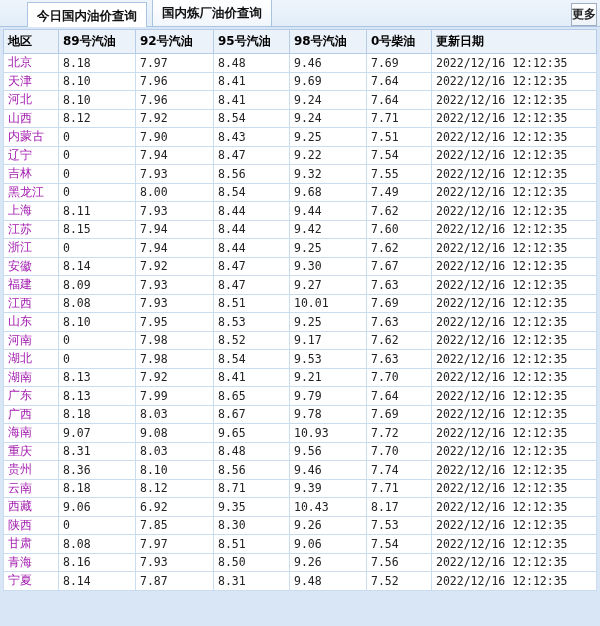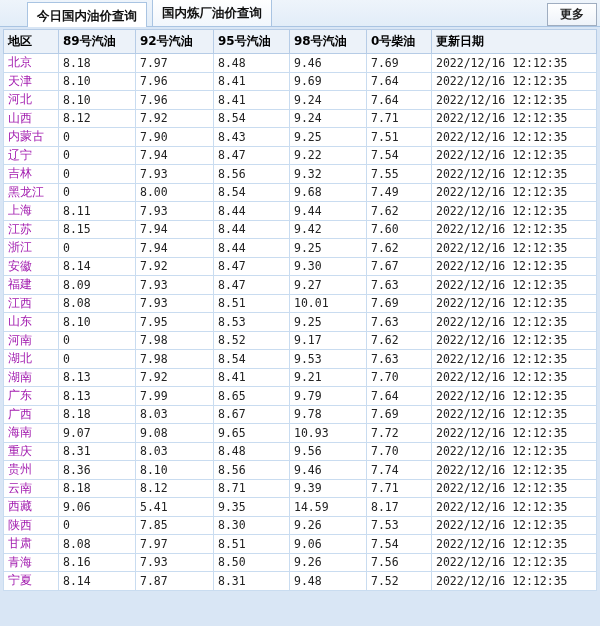--- a/index.html
+++ b/index.html
@@ -31,21 +31,21 @@
   .tab.active{
     background:#ffffff;
     margin-bottom:-1px;
     padding-bottom:2px;
   }
   .more-btn{
     position:absolute;top:3px;right:3px;
     border:1px solid #9fadc0;
     background:linear-gradient(#ffffff,#eef3f9);
     font-size:12px;font-weight:bold;color:#222;
-    padding:2px 12px;
+    padding:2px 0;
     cursor:pointer;
   }
   
   .table-wrap{margin:2px 18px 0 3px;}
   table{
     border-collapse:collapse;
     table-layout:fixed;
     width:594px;
     background:#ffffff;
     border:1px solid #a9c4e2;
@@ -321,23 +321,23 @@
           <td class="num">8.18</td>
           <td class="num">8.12</td>
           <td class="num">8.71</td>
           <td class="num">9.39</td>
           <td class="num">7.71</td>
           <td class="num">2022/12/16 12:12:35</td>
         </tr>
         <tr>
           <td><a class="region">西藏</a></td>
           <td class="num">9.06</td>
-          <td class="num">5.41</td>
+          <td class="num">6.92</td>
           <td class="num">9.35</td>
-          <td class="num">14.59</td>
+          <td class="num">10.43</td>
           <td class="num">8.17</td>
           <td class="num">2022/12/16 12:12:35</td>
         </tr>
         <tr>
           <td><a class="region">陕西</a></td>
           <td class="num">0</td>
           <td class="num">7.85</td>
           <td class="num">8.30</td>
           <td class="num">9.26</td>
           <td class="num">7.53</td>

